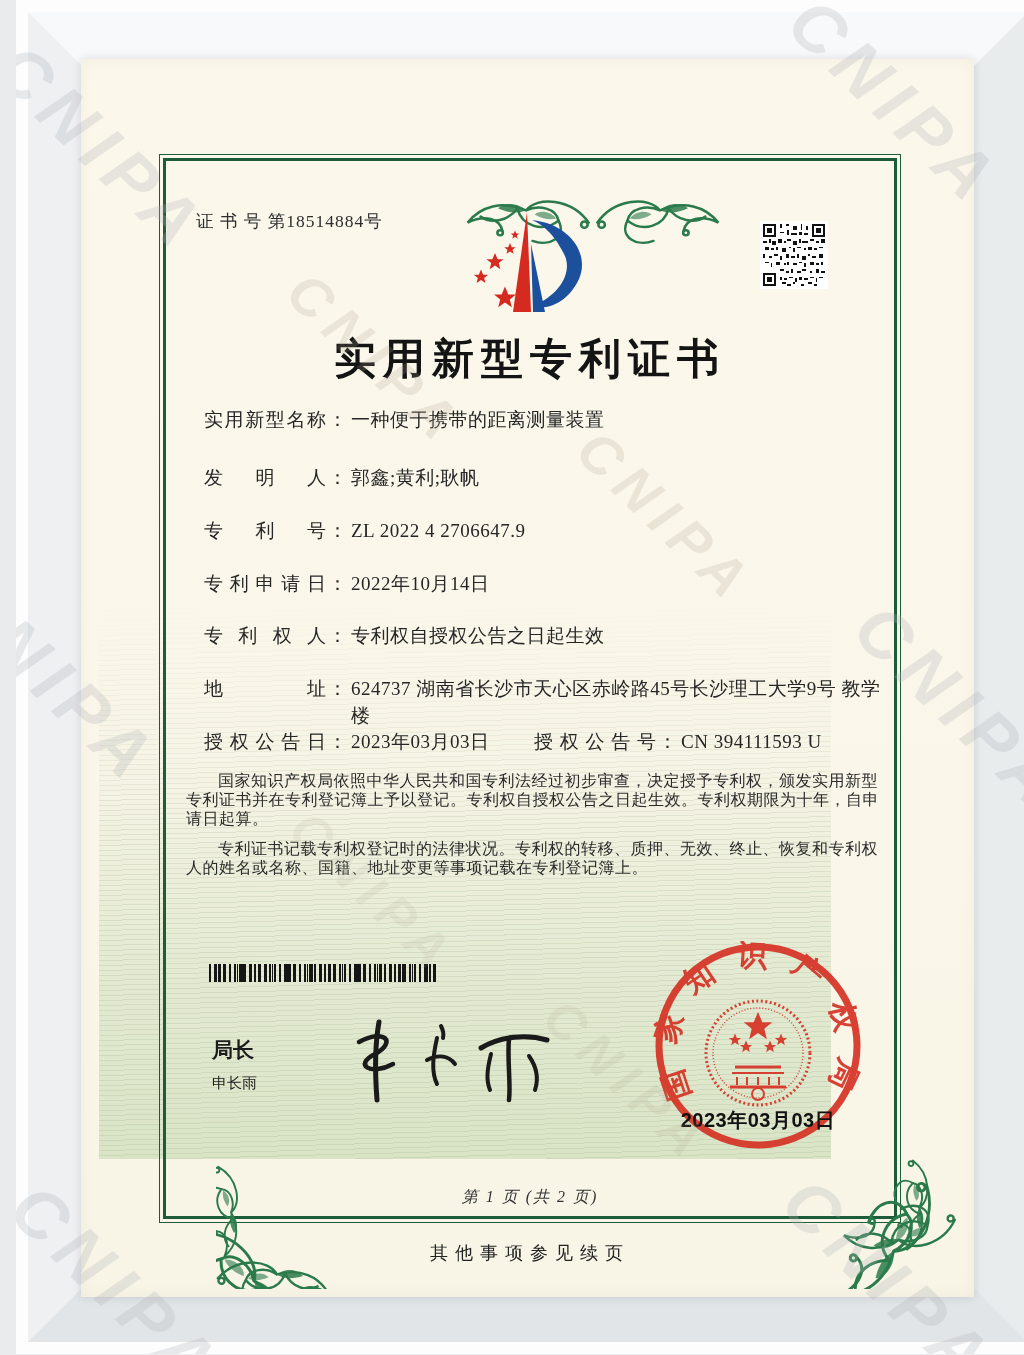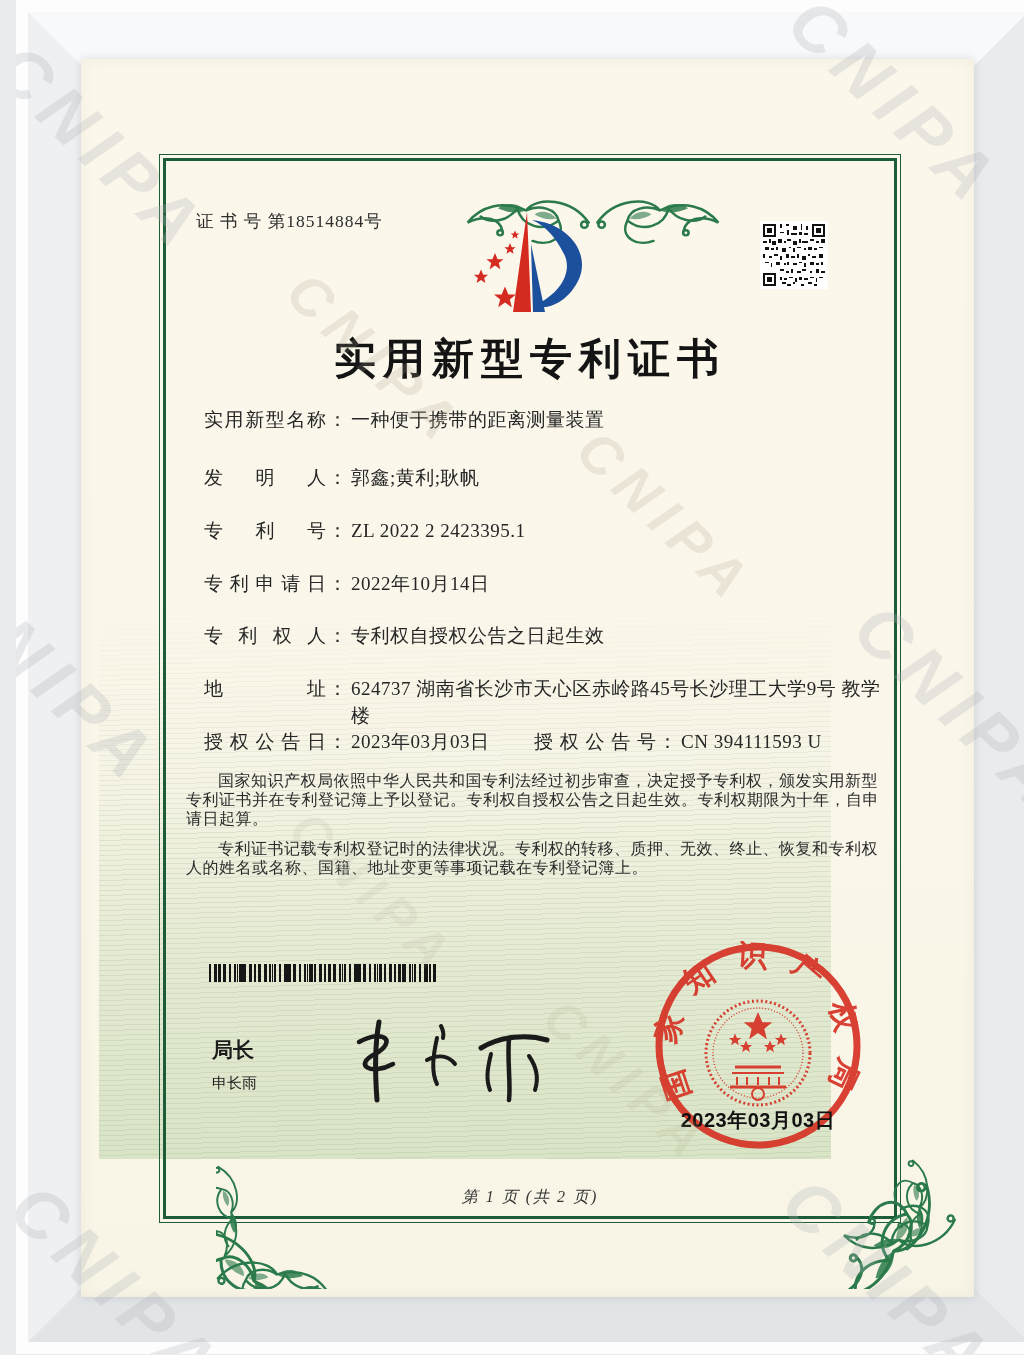--- a/index.html
+++ b/index.html
@@ -166,21 +166,21 @@
     <div class="title" style="left:78px;width:742px;top:272px;position:absolute;">实用新型专利证书</div>
 
     <div class="fields" style="left:115px;">
       <div class="frow r1" style="top:347px">
         <span class="flabel">实用新型名称</span><span class="colon">：</span><span class="fvalue">一种便于携带的距离测量装置</span>
       </div>
       <div class="frow" style="top:405px">
         <span class="flabel">发 明 人</span><span class="colon">：</span><span class="fvalue">郭鑫;黄利;耿帆</span>
       </div>
       <div class="frow" style="top:458px">
-        <span class="flabel">专 利 号</span><span class="colon">：</span><span class="fvalue">ZL 2022 2 2423395.1</span>
+        <span class="flabel">专 利 号</span><span class="colon">：</span><span class="fvalue">ZL 2022 4 2706647.9</span>
       </div>
       <div class="frow" style="top:511px">
         <span class="flabel">专 利 申 请 日</span><span class="colon">：</span><span class="fvalue">2022年10月14日</span>
       </div>
       <div class="frow" style="top:563px">
         <span class="flabel">专 利 权 人</span><span class="colon">：</span><span class="fvalue">专利权自授权公告之日起生效</span>
       </div>
       <div class="frow addr" style="top:616px">
         <span class="flabel">地 址</span><span class="colon">：</span><span class="fvalue">624737 湖南省长沙市天心区赤岭路45号长沙理工大学9号 教学楼</span>
       </div>
@@ -231,20 +231,21 @@
           <path d="M79,132 h52" stroke-width="2"></path>
           <path d="M84,136 v8 M94,136 v8 M105,136 v8 M116,136 v8 M126,136 v8" stroke-width="2"></path>
           <path d="M77,146 h56" stroke-width="3"></path>
           <circle cx="105" cy="153" r="6" stroke-width="2"></circle>
         </g>
       </g>
     </svg>
     <div class="seal-date" style="left:572px;top:1048px;">2023年03月03日</div>
 
     <div class="page-no" style="left:78px;width:742px;top:1128px;">第 1 页 (共 2 页)</div>
+    <div class="cont-note" style="left:78px;width:742px;top:1182px;">其他事项参见续页</div>
 
     <span class="wm" style="left:238px;top:200px;font-size:56px;">CNIPA</span>
     <span class="wm" style="left:528px;top:358px;font-size:56px;">CNIPA</span>
     <span class="wm" style="left:238px;top:740px;font-size:52px;color:rgba(168,160,138,.12);">CNIPA</span>
     <span class="wm" style="left:492px;top:928px;font-size:52px;color:rgba(168,160,138,.14);">CNIPA</span>
   </div>
 
   <span class="wm on-frame" style="left:18px;top:28px;font-size:70px;">CNIPA</span>
   <span class="wm on-frame" style="left:812px;top:-18px;font-size:70px;">CNIPA</span>
   <span class="wm on-frame" style="left:-30px;top:560px;font-size:70px;">CNIPA</span>

